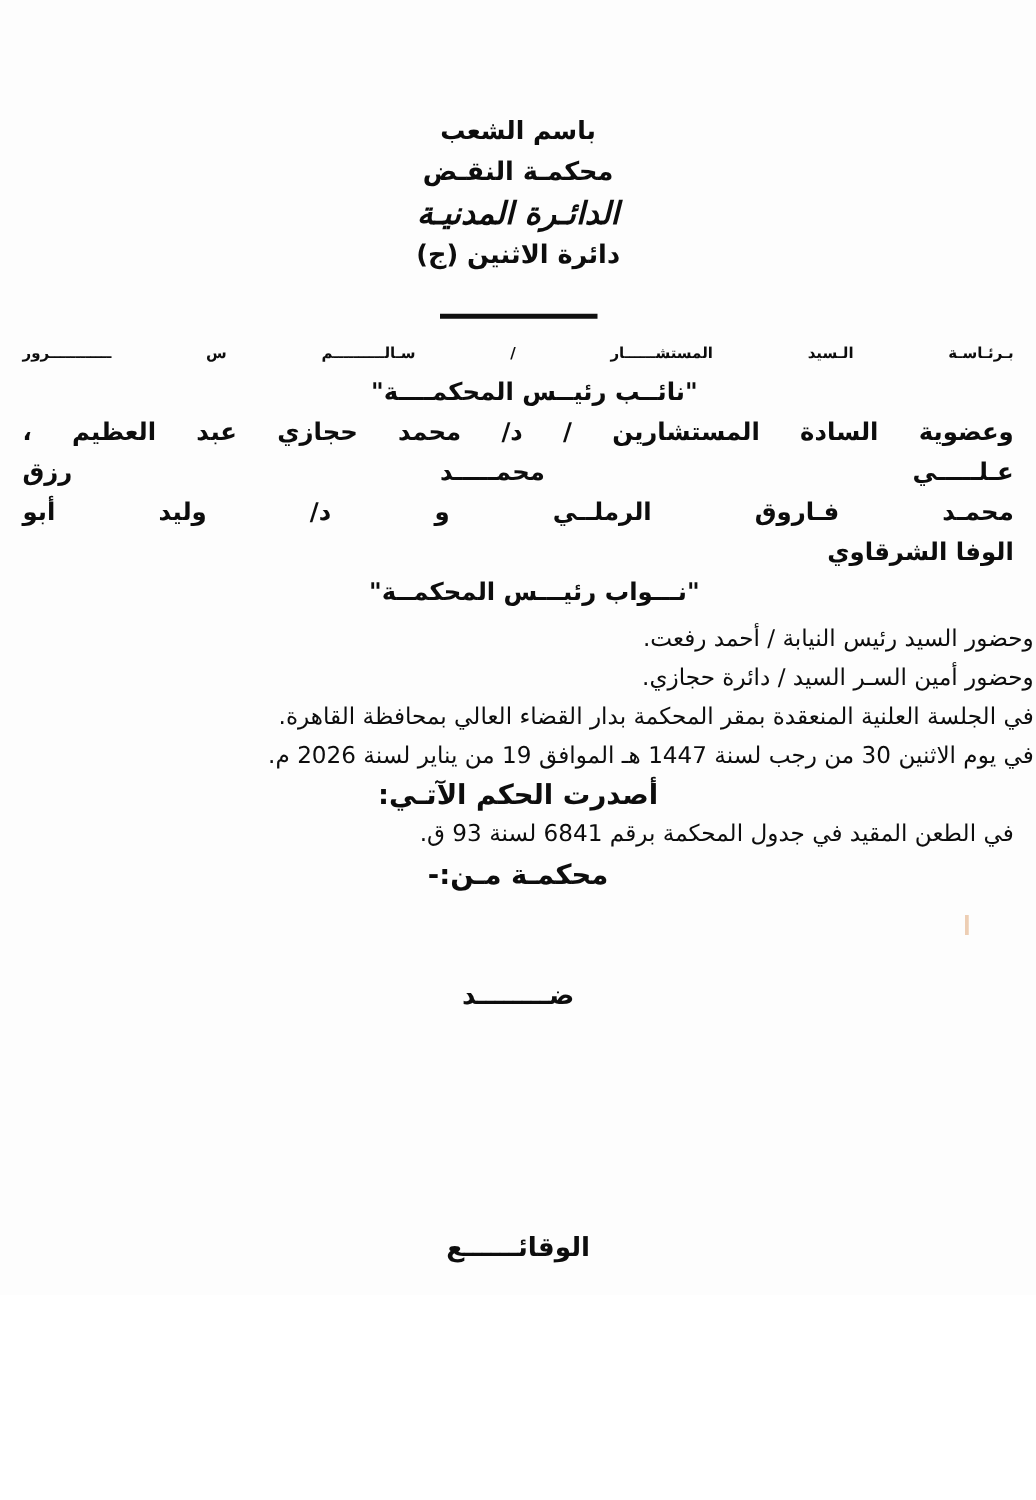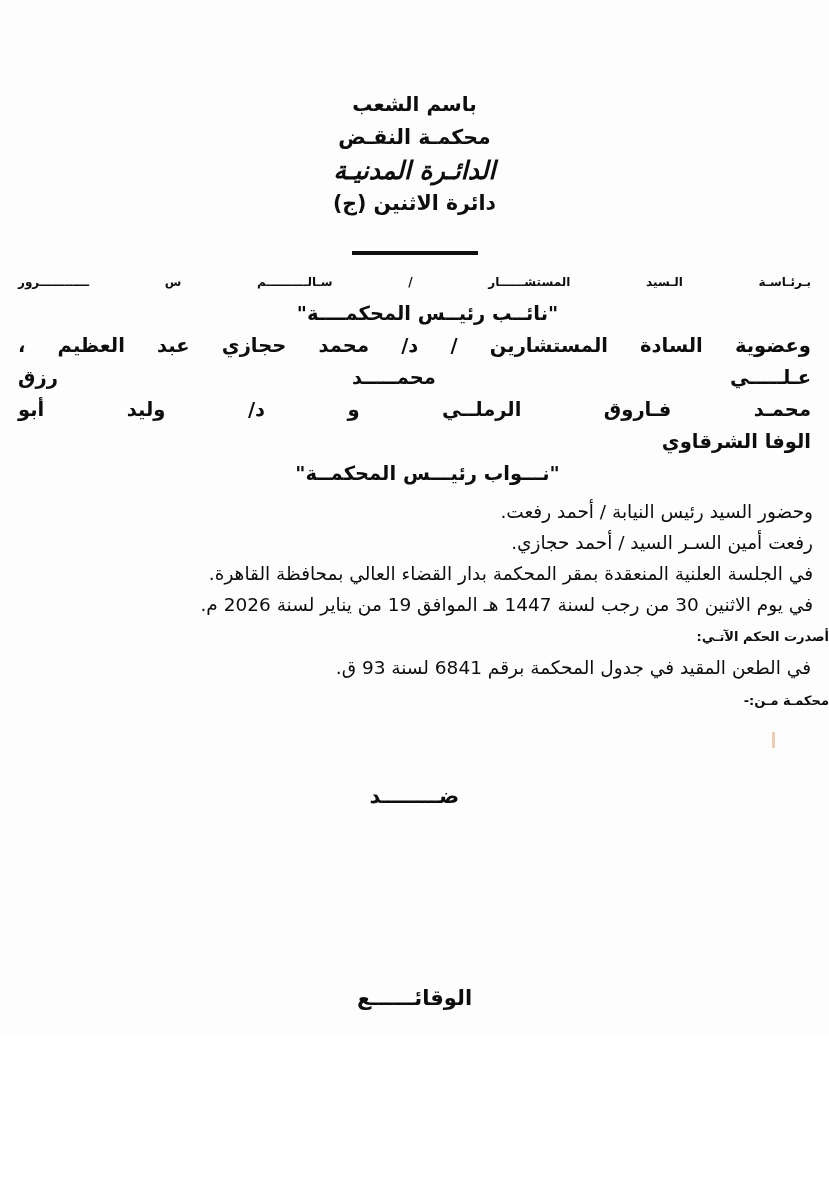--- a/index.html
+++ b/index.html
@@ -83,36 +83,36 @@
     font-size: 19px;
   }
   .pad-l-sm { padding-left: 26px; }
 
   
   .stretch { letter-spacing: 0.2px; }
 
   
   .body-block {
     margin-top: 6px;
-    padding-right: 16px;
+    padding-right: 2px;
     padding-left: 30px;
     text-align: right;
   }
   .body-block .bline {
     font-size: 18.5px;
     line-height: 31px;
     font-weight: normal;
     white-space: nowrap;
   }
   .body-block .bline.shift1 { padding-left: 8px; }
 
   .heading-center {
-    text-align: right;
-    font-weight: bold;
-    font-size: 13px;
+    text-align: center;
+    font-weight: bold;
+    font-size: 22px;
     line-height: 33px;
     margin-top: 1px;
   }
   .heading-center.tight { line-height: 31px; }
 
   .case-line {
     text-align: right;
     font-size: 18.5px;
     line-height: 31px;
     padding-right: 18px;
@@ -181,21 +181,21 @@
 
     <div class="row row-just stretch">محمـد فـاروق الرملــي      و     د/ وليد أبو</div>
 
     <div class="row row-right">الوفا الشرقاوي</div>
 
     <div class="row quoted row-center pad-l-sm">"نـــواب رئيـــس المحكمــة"</div>
   </div>
 
   <div class="body-block">
     <div class="bline">وحضور السيد رئيس النيابة / أحمد رفعت.</div>
-    <div class="bline">رفعت أمين السـر السيد / أحمد حجازي.</div>
+    <div class="bline">وحضور أمين السـر السيد / دائرة حجازي.</div>
     <div class="bline">في الجلسة العلنية المنعقدة بمقر المحكمة بدار القضاء العالي بمحافظة القاهرة.</div>
     <div class="bline shift1">في يوم الاثنين 30 من رجب لسنة 1447 هـ الموافق 19 من يناير لسنة 2026 م.</div>
   </div>
 
   <div class="heading-center tight">أصدرت الحكم الآتـي:</div>
 
   <div class="case-line">في الطعن المقيد في جدول المحكمة برقم 6841 لسنة 93 ق.</div>
 
   <div class="heading-center">محكمـة مـن:-</div>
 

